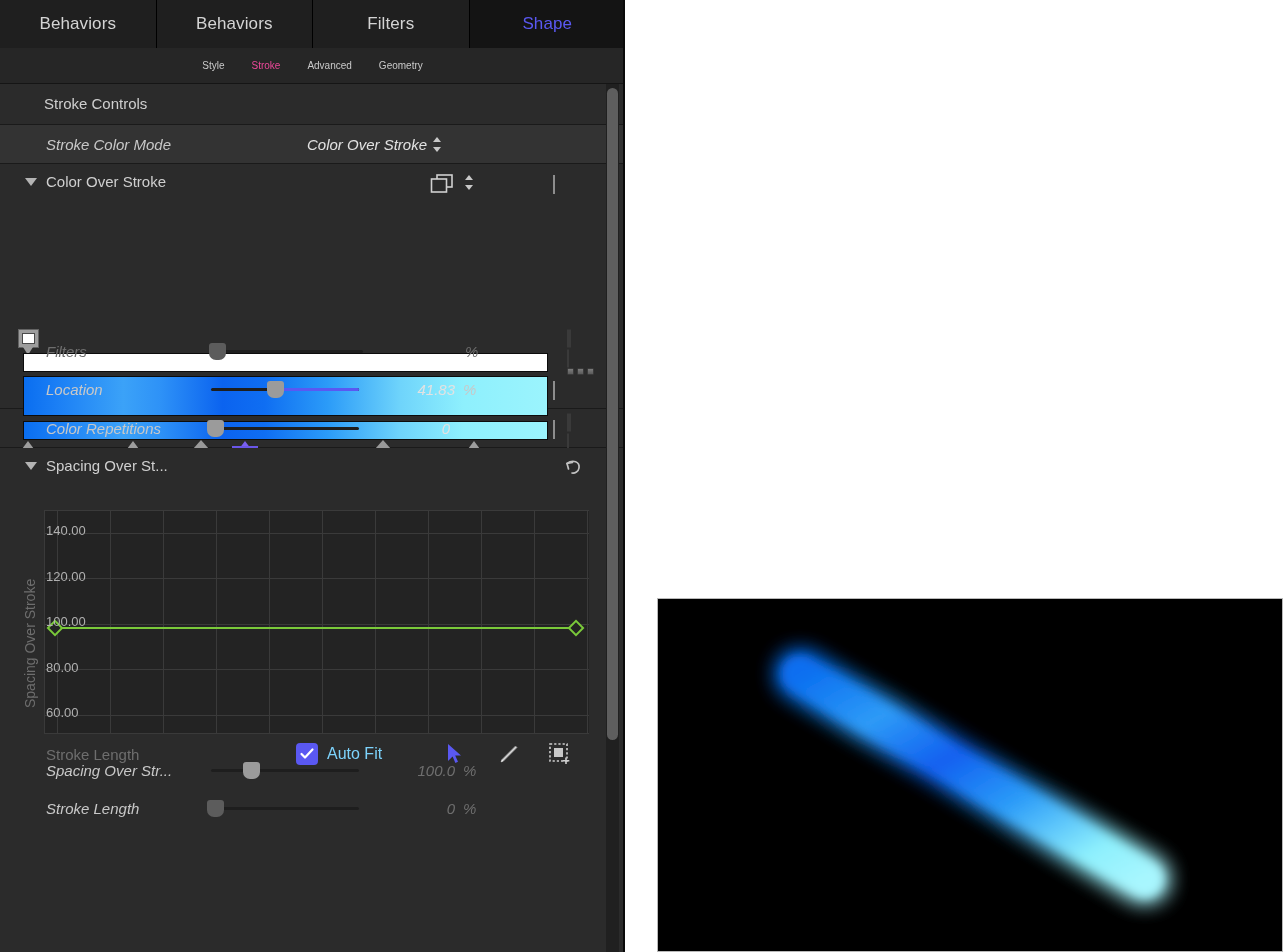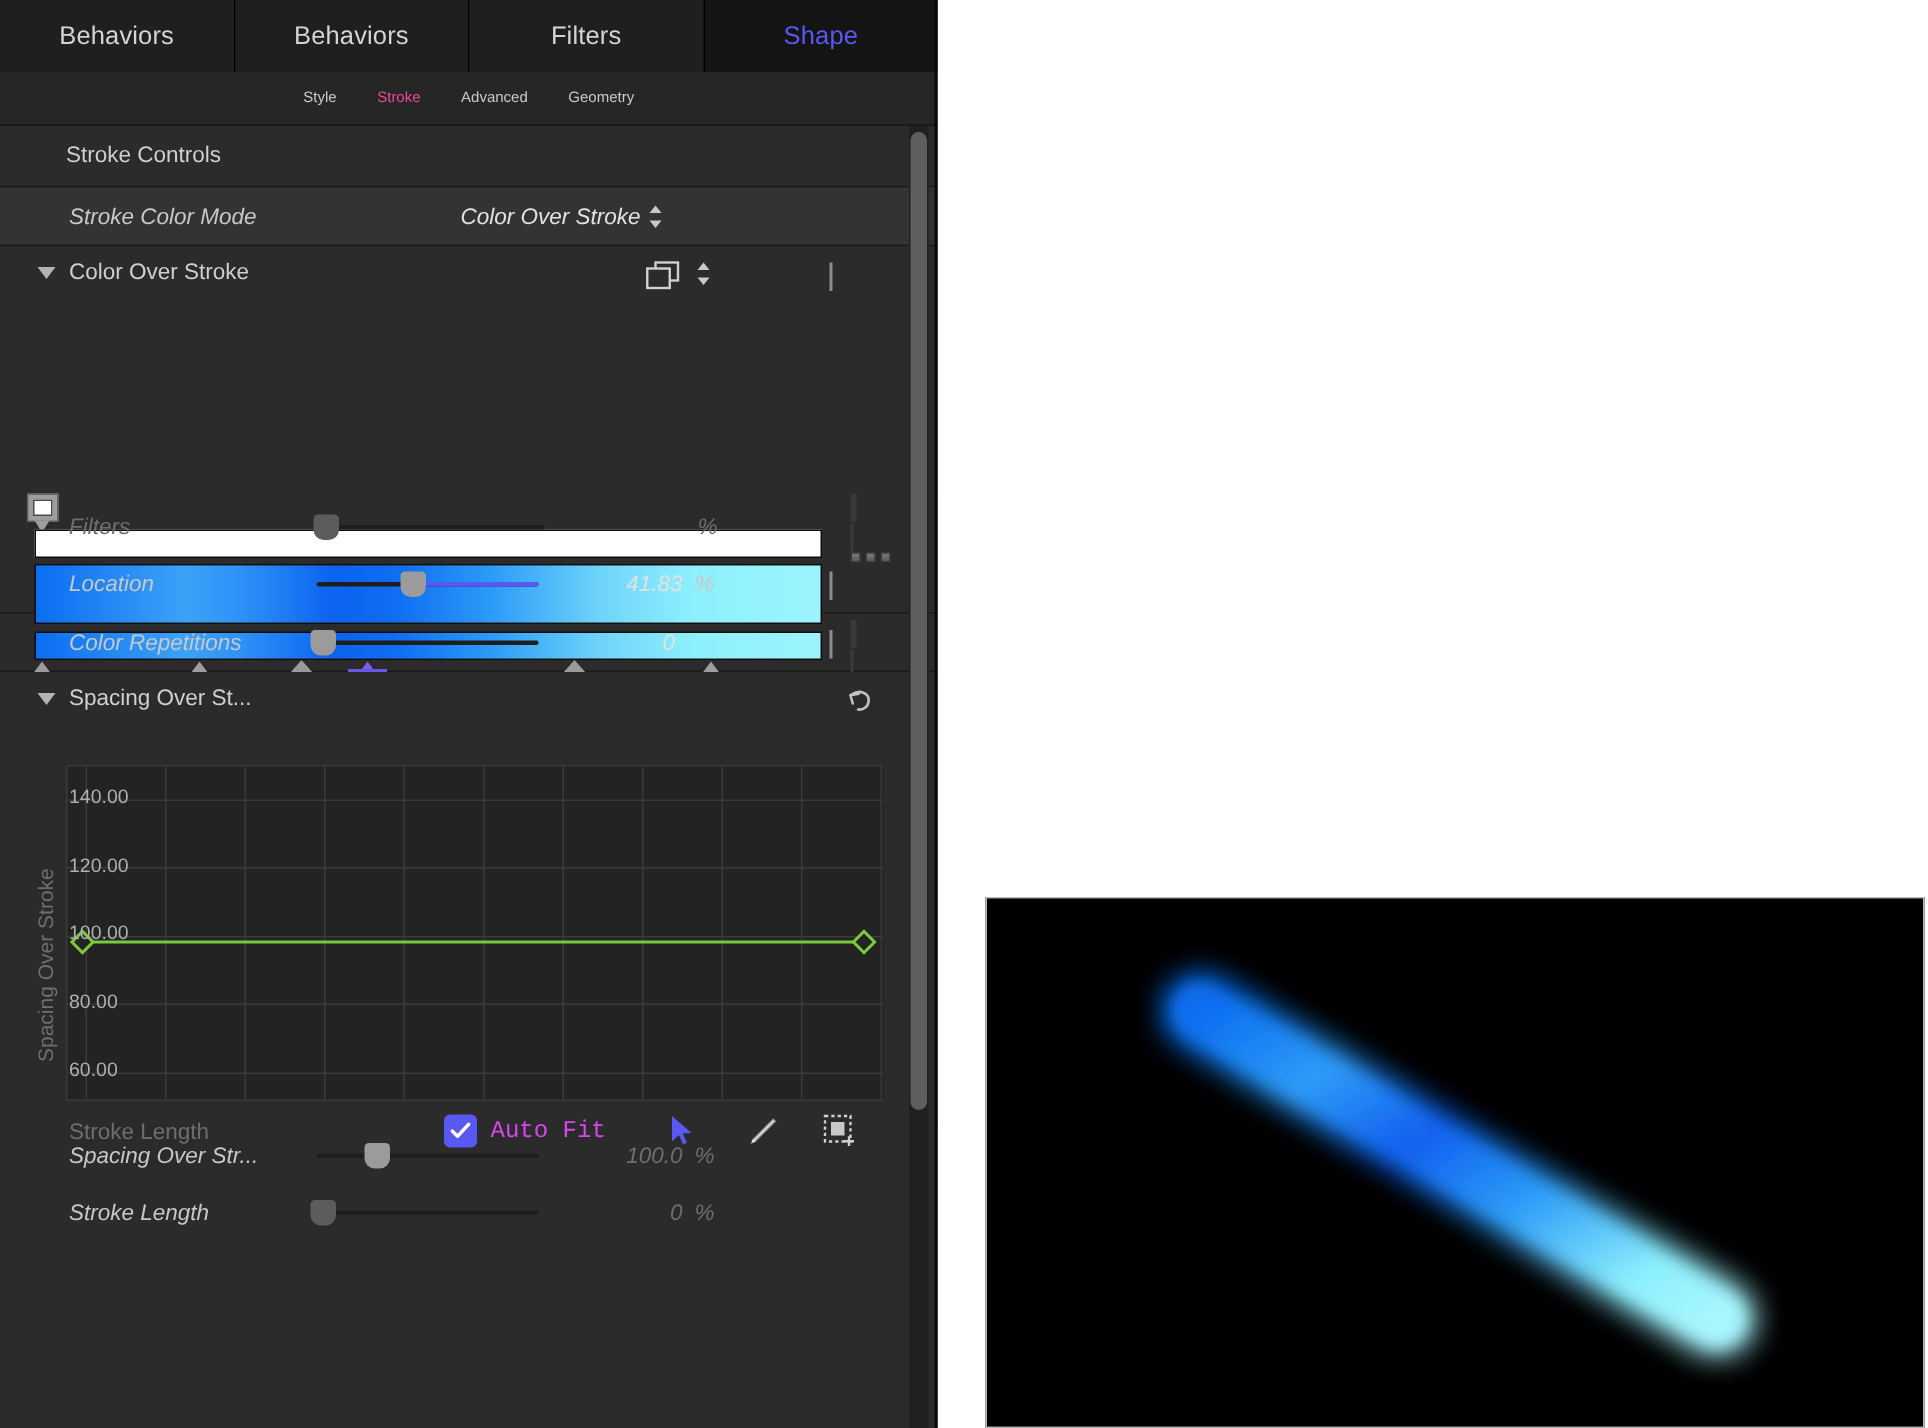--- a/index.html
+++ b/index.html
@@ -434,21 +434,21 @@
         <span class="ytick" style="left:46px;top:174px;">80.00</span>
         <span class="ytick" style="left:46px;top:219px;">60.00</span>
 
         <div style="position:absolute;left:0;top:252px;width:610px;height:40px;">
           <span style="position:absolute;left:46px;top:8px;font-size:15px;color:#6e6e6e;">Stroke Length</span>
           <span class="cbox" style="left:296px;top:5px;">
             <svg width="16" height="16" viewBox="0 0 16 16">
               <path d="M2.5 8 L6 11.5 L13.5 3.5" fill="none" stroke="#ffffff" stroke-width="2.2" stroke-linecap="round" stroke-linejoin="round"></path>
             </svg>
           </span>
-          <span style="position:absolute;left:327px;top:7px;font-size:16px;color:#d946ef;font-family:Liberation Mono, monospace;">Auto Fit</span>
+          <span style="position:absolute;left:327px;top:7px;font-size:16px;color:#7dd3fc;">Auto Fit</span>
           <span style="position:absolute;left:444px;top:4px;">
             <svg width="22" height="24" viewBox="0 0 22 24">
               <path d="M4 2 L4 19 L8.6 14.6 L11.4 21 L14 19.8 L11.2 13.6 L17 13.4 Z" fill="#5a58f2"></path>
             </svg>
           </span>
           <span style="position:absolute;left:497px;top:4px;">
             <svg width="24" height="24" viewBox="0 0 24 24">
               <path d="M4 20 L6.5 19 L20 5.5 L18.5 4 L5 17.5 Z" fill="#d8d8d8" stroke="#8a8a8a" stroke-width=".8"></path>
               <path d="M4 20 L5 17.5 L6.5 19 Z" fill="#f0f0f0"></path>
             </svg>

